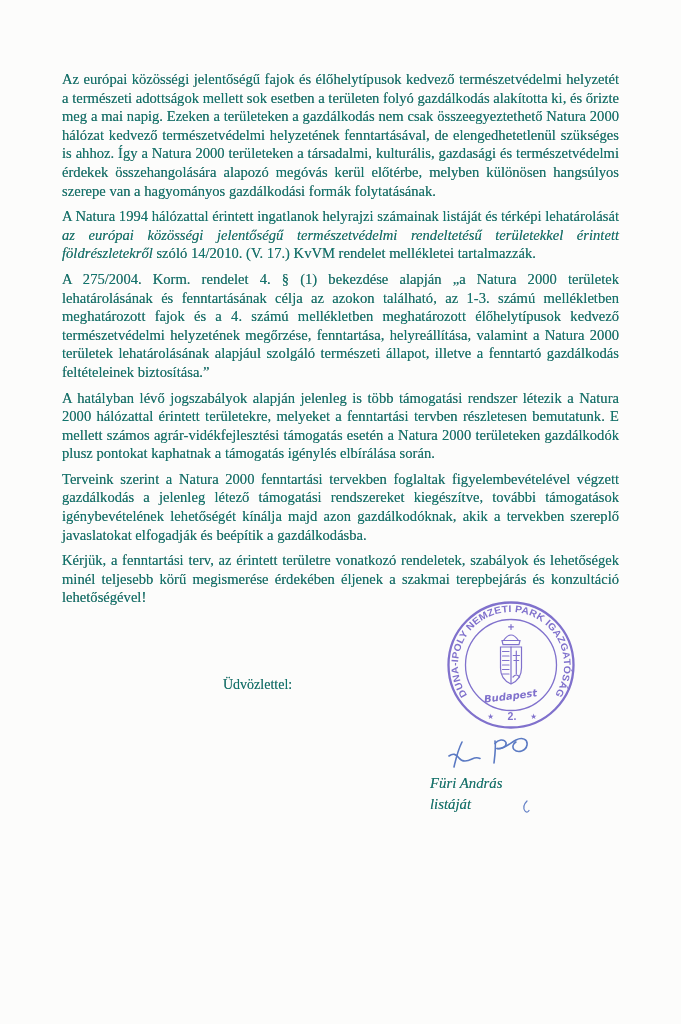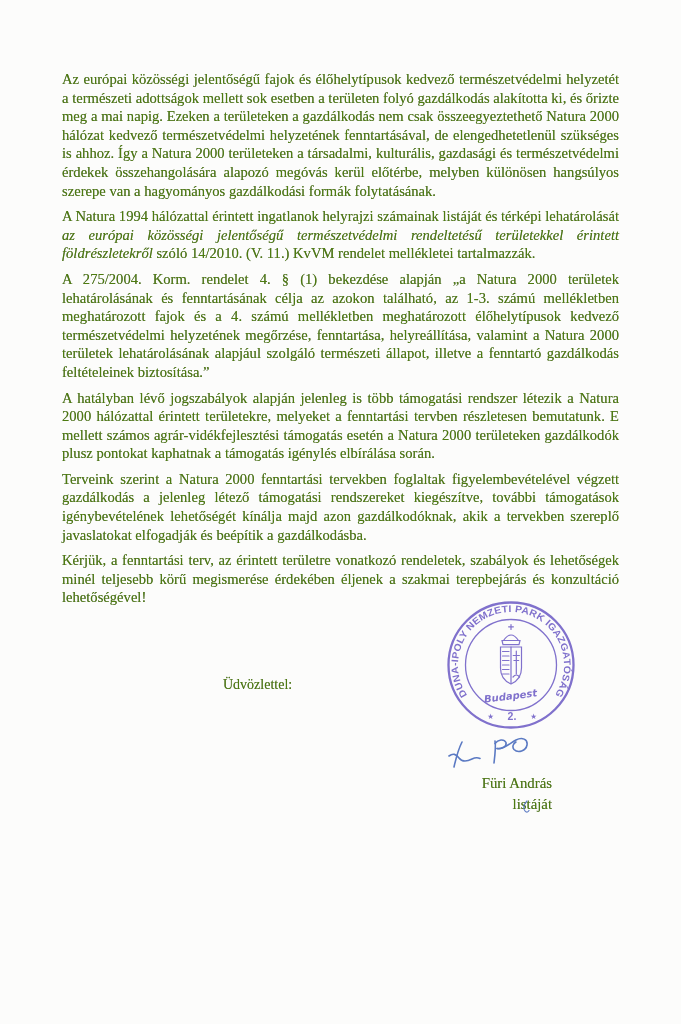--- a/index.html
+++ b/index.html
@@ -5,21 +5,21 @@
   * { box-sizing: border-box; }
   html, body { margin: 0; padding: 0; background: #e8e8e8; }
   .page {
     position: relative;
     width: 681px;
     height: 1024px;
     margin: 0 auto;
     background: #fcfcfb;
     overflow: hidden;
     font-family: "Liberation Serif", serif;
-    color: #4d7c0f;
+    color: #0f766e;
   }
   .body-text {
     position: absolute;
     left: 62px;
     top: 70px;
     width: 557px;
     font-size: 14.6px;
     line-height: 18.6px;
     text-align: justify;
   }
@@ -57,42 +57,43 @@
     top: 736px;
     width: 95px;
     height: 42px;
     opacity: 0.9;
   }
   .signatory {
     position: absolute;
     left: 430px;
     top: 773px;
     width: 122px;
-    text-align: right;
+    text-align: left;
     font-size: 14.8px;
     line-height: 21px;
     text-shadow: 0 0 0.45px rgba(30,30,30,0.5);
+    font-style: italic;
   }
   .ink-hook {
     position: absolute;
     left: 519px;
     top: 799px;
     width: 12px;
     height: 16px;
     opacity: 0.85;
   }
 </style>
 </head>
 <body>
 
 <div class="page">
 
   <div class="body-text">
     <p>Az európai közösségi jelentőségű fajok és élőhelytípusok kedvező természetvédelmi helyzetét a természeti adottságok mellett sok esetben a területen folyó gazdálkodás alakította ki, és őrizte meg a mai napig. Ezeken a területeken a gazdálkodás nem csak összeegyeztethető Natura 2000 hálózat kedvező természetvédelmi helyzetének fenntartásával, de elengedhetetlenül szükséges is ahhoz. Így a Natura 2000 területeken a társadalmi, kulturális, gazdasági és természetvédelmi érdekek összehangolására alapozó megóvás kerül előtérbe, melyben különösen hangsúlyos szerepe van a hagyományos gazdálkodási formák folytatásának.</p>
-    <p><span>A Natura 1994 hálózattal érintett ingatlanok helyrajzi számainak listáját és térképi lehatárolását </span><em>az európai közösségi jelentőségű természetvédelmi rendeltetésű területekkel érintett földrészletekről</em><span> szóló 14/2010. (V. 11.) KvVM rendelet mellékletei tartalmazzák.</span></p>
+    <p><span>A Natura 1994 hálózattal érintett ingatlanok helyrajzi számainak listáját és térképi lehatárolását </span><em>az európai közösségi jelentőségű természetvédelmi rendeltetésű területekkel érintett földrészletekről</em><span> szóló 14/2010. (V. 17.) KvVM rendelet mellékletei tartalmazzák.</span></p>
     <p>A 275/2004. Korm. rendelet 4. § (1) bekezdése alapján „a Natura 2000 területek lehatárolásának és fenntartásának célja az azokon található, az 1-3. számú mellékletben meghatározott fajok és a 4. számú mellékletben meghatározott élőhelytípusok kedvező természetvédelmi helyzetének megőrzése, fenntartása, helyreállítása, valamint a Natura 2000 területek lehatárolásának alapjául szolgáló természeti állapot, illetve a fenntartó gazdálkodás feltételeinek biztosítása.”</p>
     <p>A hatályban lévő jogszabályok alapján jelenleg is több támogatási rendszer létezik a Natura 2000 hálózattal érintett területekre, melyeket a fenntartási tervben részletesen bemutatunk. E mellett számos agrár-vidékfejlesztési támogatás esetén a Natura 2000 területeken gazdálkodók plusz pontokat kaphatnak a támogatás igénylés elbírálása során.</p>
     <p>Terveink szerint a Natura 2000 fenntartási tervekben foglaltak figyelembevételével végzett gazdálkodás a jelenleg létező támogatási rendszereket kiegészítve, további támogatások igénybevételének lehetőségét kínálja majd azon gazdálkodóknak, akik a tervekben szereplő javaslatokat elfogadják és beépítik a gazdálkodásba.</p>
     <p>Kérjük, a fenntartási terv, az érintett területre vonatkozó rendeletek, szabályok és lehetőségek minél teljesebb körű megismerése érdekében éljenek a szakmai terepbejárás és konzultáció lehetőségével!</p>
   </div>
 
 
   <div class="closing">Üdvözlettel:</div>
 
   <div class="stamp">

